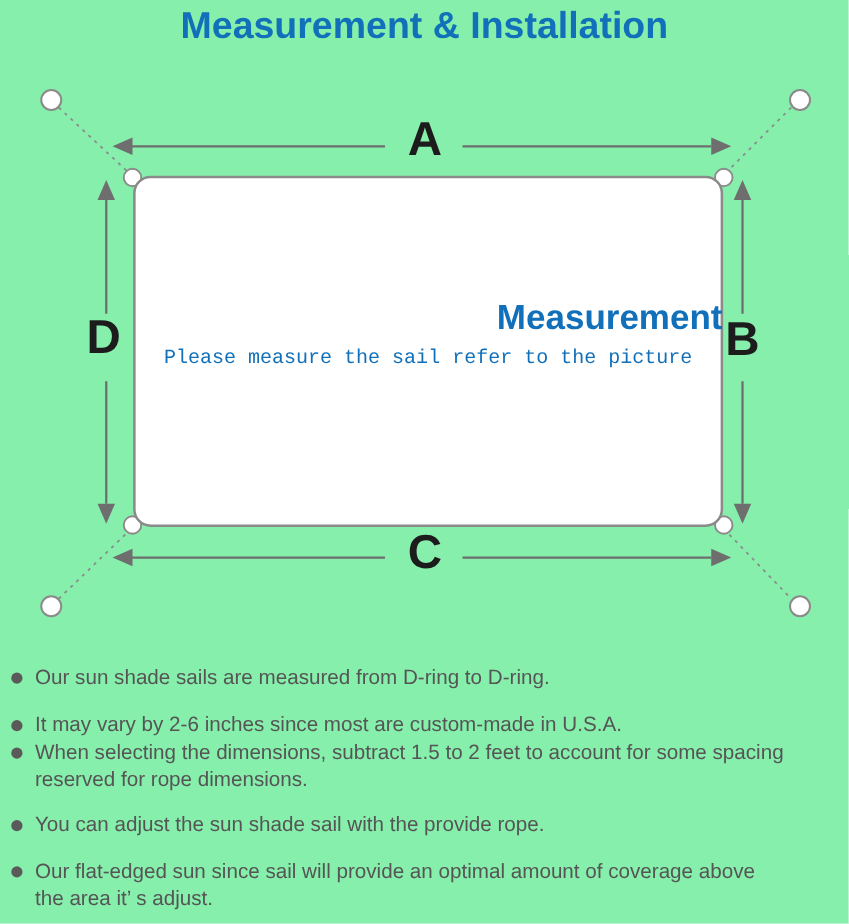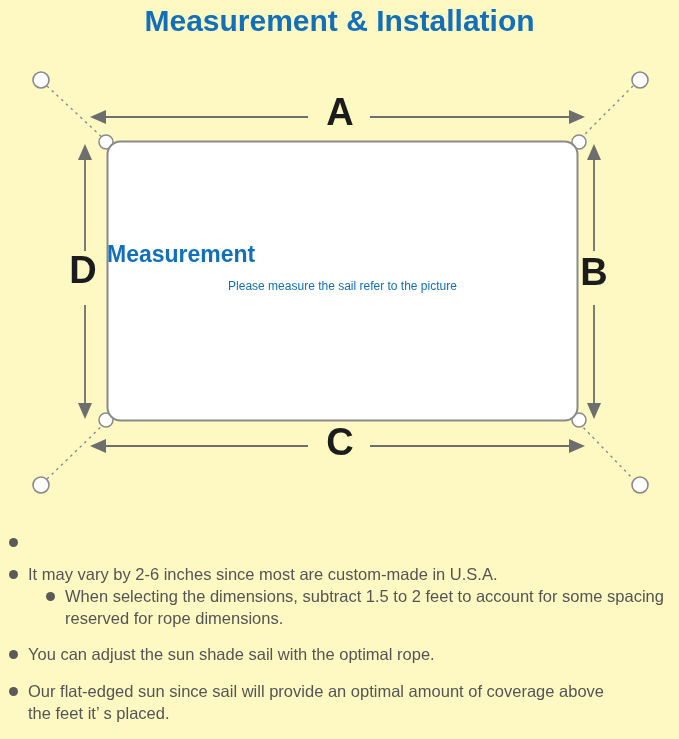--- a/index.html
+++ b/index.html
@@ -1,47 +1,47 @@
 <!DOCTYPE html>
 <html><head>
 <meta charset="utf-8">
 <style>
   html,body{margin:0;padding:0;background:#ffffff;}
   .page{
-    position:relative;width:679px;height:739px;background:#fef9c3;overflow:hidden;
+    position:relative;width:679px;height:739px;background:#86efac;overflow:hidden;
     font-family:"Liberation Sans",sans-serif;
   }
   .title{
     position:absolute;top:0;left:0;width:679px;height:42px;line-height:42px;
     text-align:center;font-size:30px;font-weight:700;color:#1170B9;letter-spacing:0;
   }
   .diagram-svg{position:absolute;top:0;left:0;}
   .dim-label{
     position:absolute;width:60px;text-align:center;
     font-size:38px;font-weight:700;color:#1c1c1c;line-height:38px;
   }
   .label-a{left:310px;top:93px;}
   .label-b{left:564px;top:253px;}
   .label-c{left:310px;top:423px;}
   .label-d{left:53px;top:251px;}
   .center-heading{
-    position:absolute;left:107px;top:238px;width:471px;text-align:left;
-    font-size:23px;font-weight:700;color:#1170B9;line-height:32px;
+    position:absolute;left:107px;top:238px;width:471px;text-align:right;
+    font-size:28px;font-weight:700;color:#1170B9;line-height:32px;
   }
   .center-sub{
     position:absolute;left:107px;top:276px;width:471px;text-align:center;
-    font-size:12px;color:#1170B9;line-height:20px;
+    font-size:16px;color:#1170B9;line-height:20px;font-family:Liberation Mono, monospace;
   }
   .notes{
     position:absolute;top:531px;left:0;width:679px;margin:0;padding:0;list-style:none;
   }
   .note-item{display:flex;align-items:flex-start;}
   .note-item.m16{margin-bottom:16px;}
   .note-item.m10{}
-  .note-item.m14{margin-bottom:14px;padding-left:37px;}
+  .note-item.m14{margin-bottom:14px;}
   .note-item.m15{margin-bottom:15px;}
   .bullet-dot{
     flex:none;width:9px;height:9px;border-radius:50%;background:#5a5a5a;
     margin:7px 10px 0 9px;
   }
   .note-text{font-size:16.5px;line-height:22px;color:#555555;}
   .note-line{display:block;white-space:nowrap;}
 </style>
 </head>
 <body>
@@ -108,42 +108,45 @@
   <div class="dim-label label-b">B</div>
   <div class="dim-label label-c">C</div>
   <div class="dim-label label-d">D</div>
 
   <div class="center-heading">Measurement</div>
   <div class="center-sub">Please measure the sail refer to the picture</div>
 
   <ul class="notes">
     <li class="note-item m16">
       <span class="bullet-dot"></span>
+      <span class="note-text">
+        <span class="note-line">Our sun shade sails are measured from D-ring to D-ring.</span>
+      </span>
     </li>
     <li class="note-item m10">
       <span class="bullet-dot"></span>
       <span class="note-text">
         <span class="note-line">It may vary by 2-6 inches since most are custom-made in U.S.A.</span>
       </span>
     </li>
     <li class="note-item m14">
       <span class="bullet-dot"></span>
       <span class="note-text">
         <span class="note-line">When selecting the dimensions, subtract 1.5 to 2 feet to account for some spacing</span>
         <span class="note-line">reserved for rope dimensions.</span>
       </span>
     </li>
     <li class="note-item m15">
       <span class="bullet-dot"></span>
       <span class="note-text">
-        <span class="note-line">You can adjust the sun shade sail with the optimal rope.</span>
+        <span class="note-line">You can adjust the sun shade sail with the provide rope.</span>
       </span>
     </li>
     <li class="note-item">
       <span class="bullet-dot"></span>
       <span class="note-text">
         <span class="note-line">Our flat-edged sun since sail will provide an optimal amount of coverage above</span>
-        <span class="note-line">the feet it’ s placed.</span>
+        <span class="note-line">the area it’ s adjust.</span>
       </span>
     </li>
   </ul>
 
 </div>
 
 </body></html>

